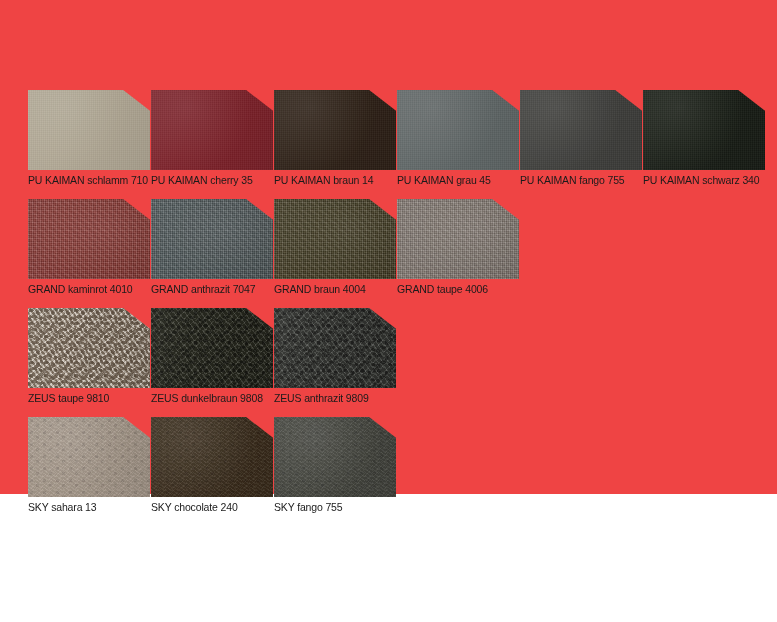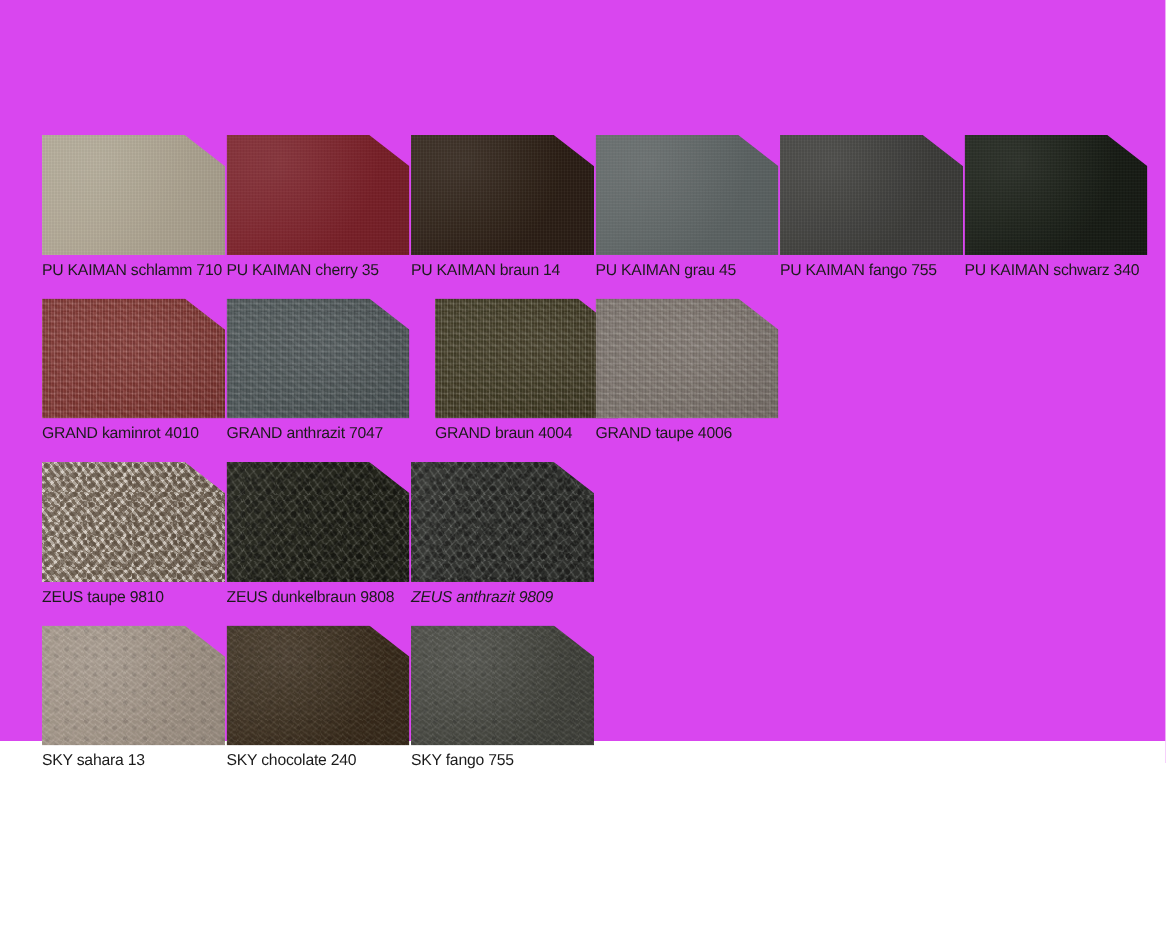--- a/index.html
+++ b/index.html
@@ -14,21 +14,21 @@
     overflow: hidden;
     font-family: "Liberation Sans", "DejaVu Sans", sans-serif;
     color: #1a1a1a;
     -webkit-font-smoothing: antialiased;
   }
 
   #swatch-sheet {
     position: relative;
     width: 777px;
     height: 494px;
-    background: #d946ef;
+    background: #ef4444;
   }
 
   .swatch-row {
     position: absolute;
     left: 0;
     width: 777px;
     height: 109px;
   }
 
   .swatch-cell {
@@ -177,39 +177,39 @@
     </div>
     <div class="swatch-row" style="top: 199px; padding-left: 12px;">
       <div class="swatch-cell" style="left: 28px;">
         <div class="swatch-tile tex-grand" title="GRAND kaminrot 4010" style="background-color: rgb(138, 53, 48);"></div>
         <div class="swatch-label">GRAND kaminrot 4010</div>
       </div>
       <div class="swatch-cell" style="left: 151px;">
         <div class="swatch-tile tex-grand" title="GRAND anthrazit 7047" style="background-color: rgb(76, 86, 88);"></div>
         <div class="swatch-label">GRAND anthrazit 7047</div>
       </div>
-      <div class="swatch-cell" style="left: 290px;">
+      <div class="swatch-cell" style="left: 274px;">
         <div class="swatch-tile tex-grand" title="GRAND braun 4004" style="background-color: rgb(64, 57, 31);"></div>
         <div class="swatch-label">GRAND braun 4004</div>
       </div>
       <div class="swatch-cell" style="left: 397px;">
         <div class="swatch-tile tex-grand" title="GRAND taupe 4006" style="background-color: rgb(132, 122, 114);"></div>
         <div class="swatch-label">GRAND taupe 4006</div>
       </div>
     </div>
     <div class="swatch-row" style="top: 308px;">
       <div class="swatch-cell" style="left: 28px;">
         <div class="swatch-tile tex-zeus-light" title="ZEUS taupe 9810" style="background-color: rgb(171, 156, 139);"></div>
         <div class="swatch-label">ZEUS taupe 9810</div>
       </div>
       <div class="swatch-cell" style="left: 151px; padding-left: 40px;">
         <div class="swatch-tile tex-zeus" title="ZEUS dunkelbraun 9808" style="background-color: rgb(43, 44, 33);"></div>
         <div class="swatch-label">ZEUS dunkelbraun 9808</div>
       </div>
-      <div class="swatch-cell" style="left: 274px; font-style: italic;">
+      <div class="swatch-cell" style="left: 274px;">
         <div class="swatch-tile tex-zeus" title="ZEUS anthrazit 9809" style="background-color: rgb(58, 60, 56);"></div>
         <div class="swatch-label">ZEUS anthrazit 9809</div>
       </div>
     </div>
     <div class="swatch-row" style="top: 417px;">
       <div class="swatch-cell" style="left: 28px;">
         <div class="swatch-tile tex-sky" title="SKY sahara 13" style="background-color: rgb(168, 154, 140);"></div>
         <div class="swatch-label">SKY sahara 13</div>
       </div>
       <div class="swatch-cell" style="left: 151px;">

